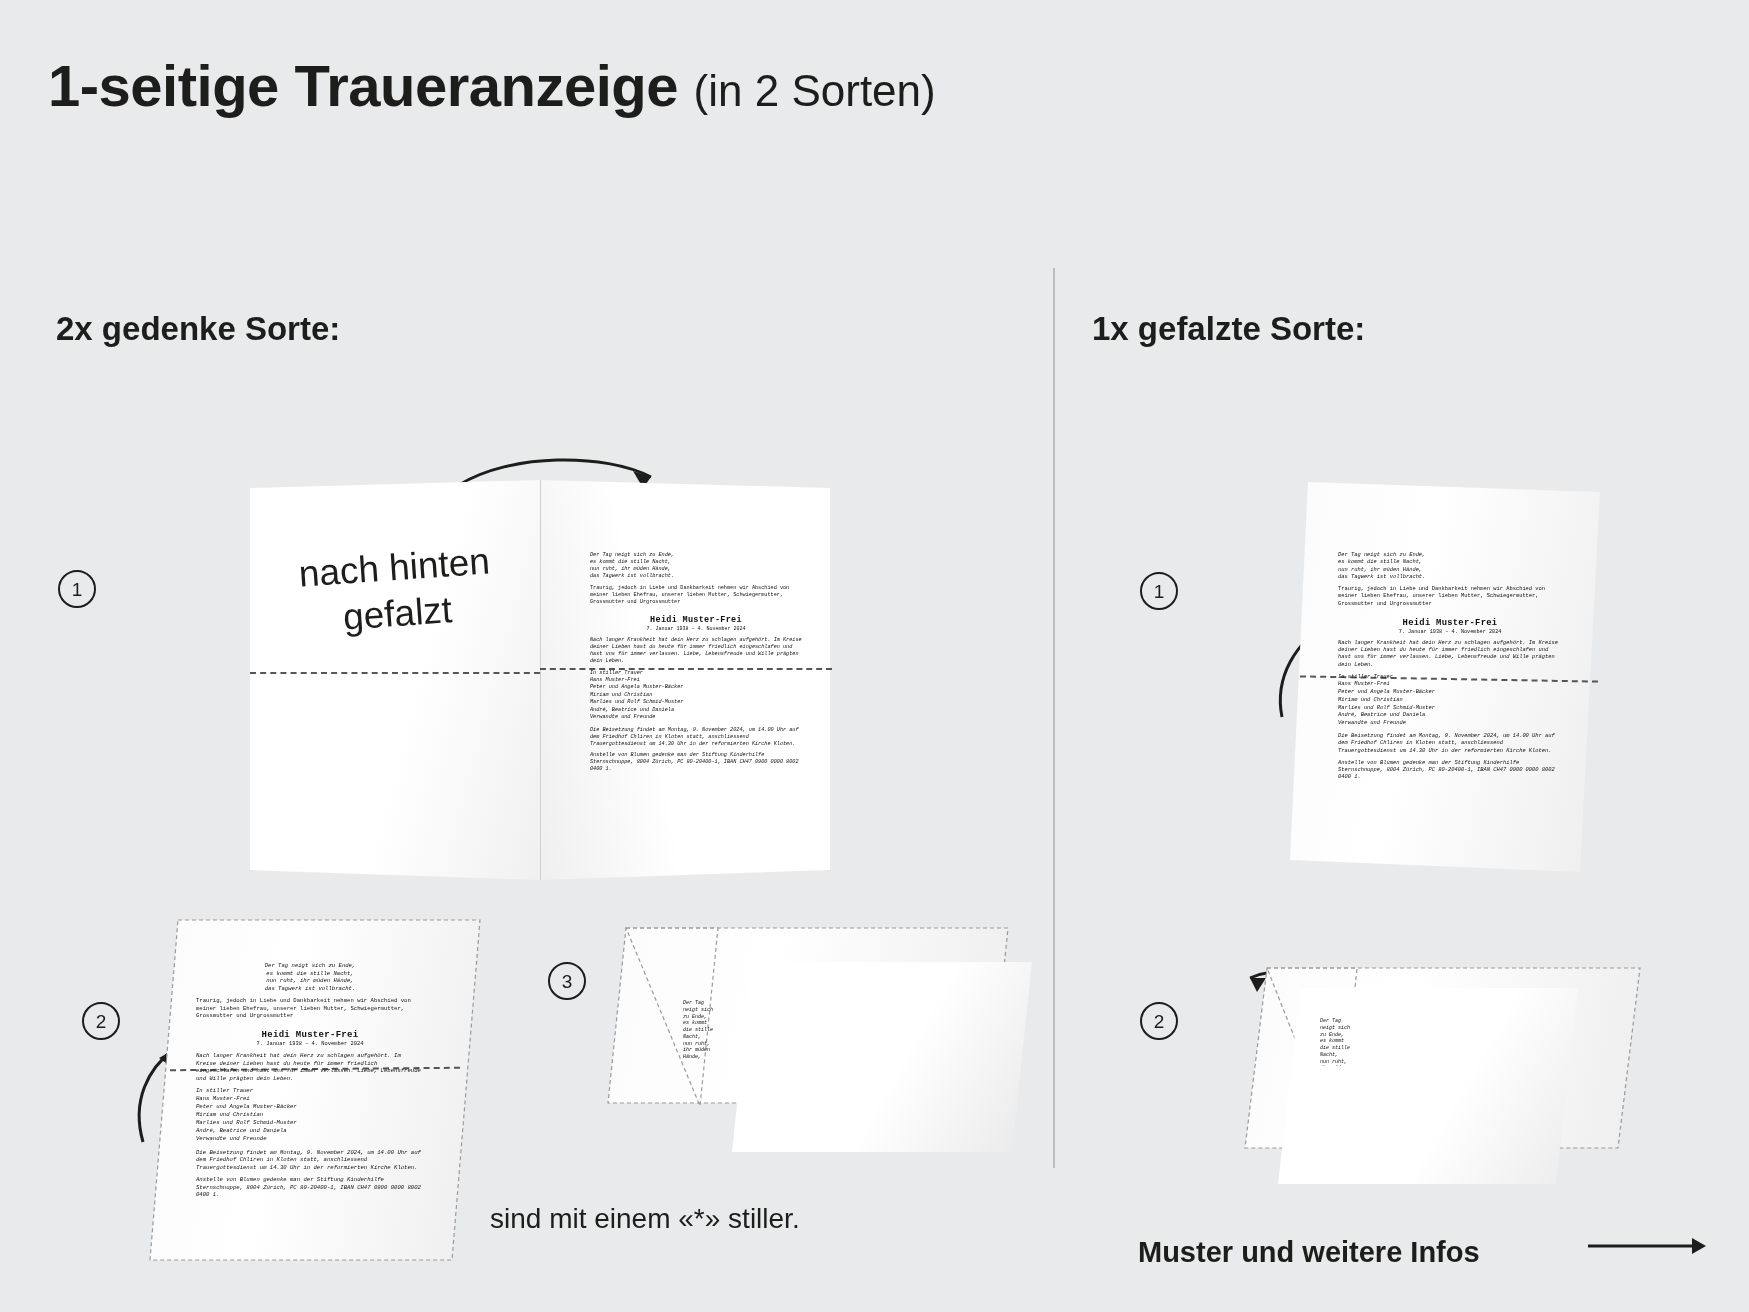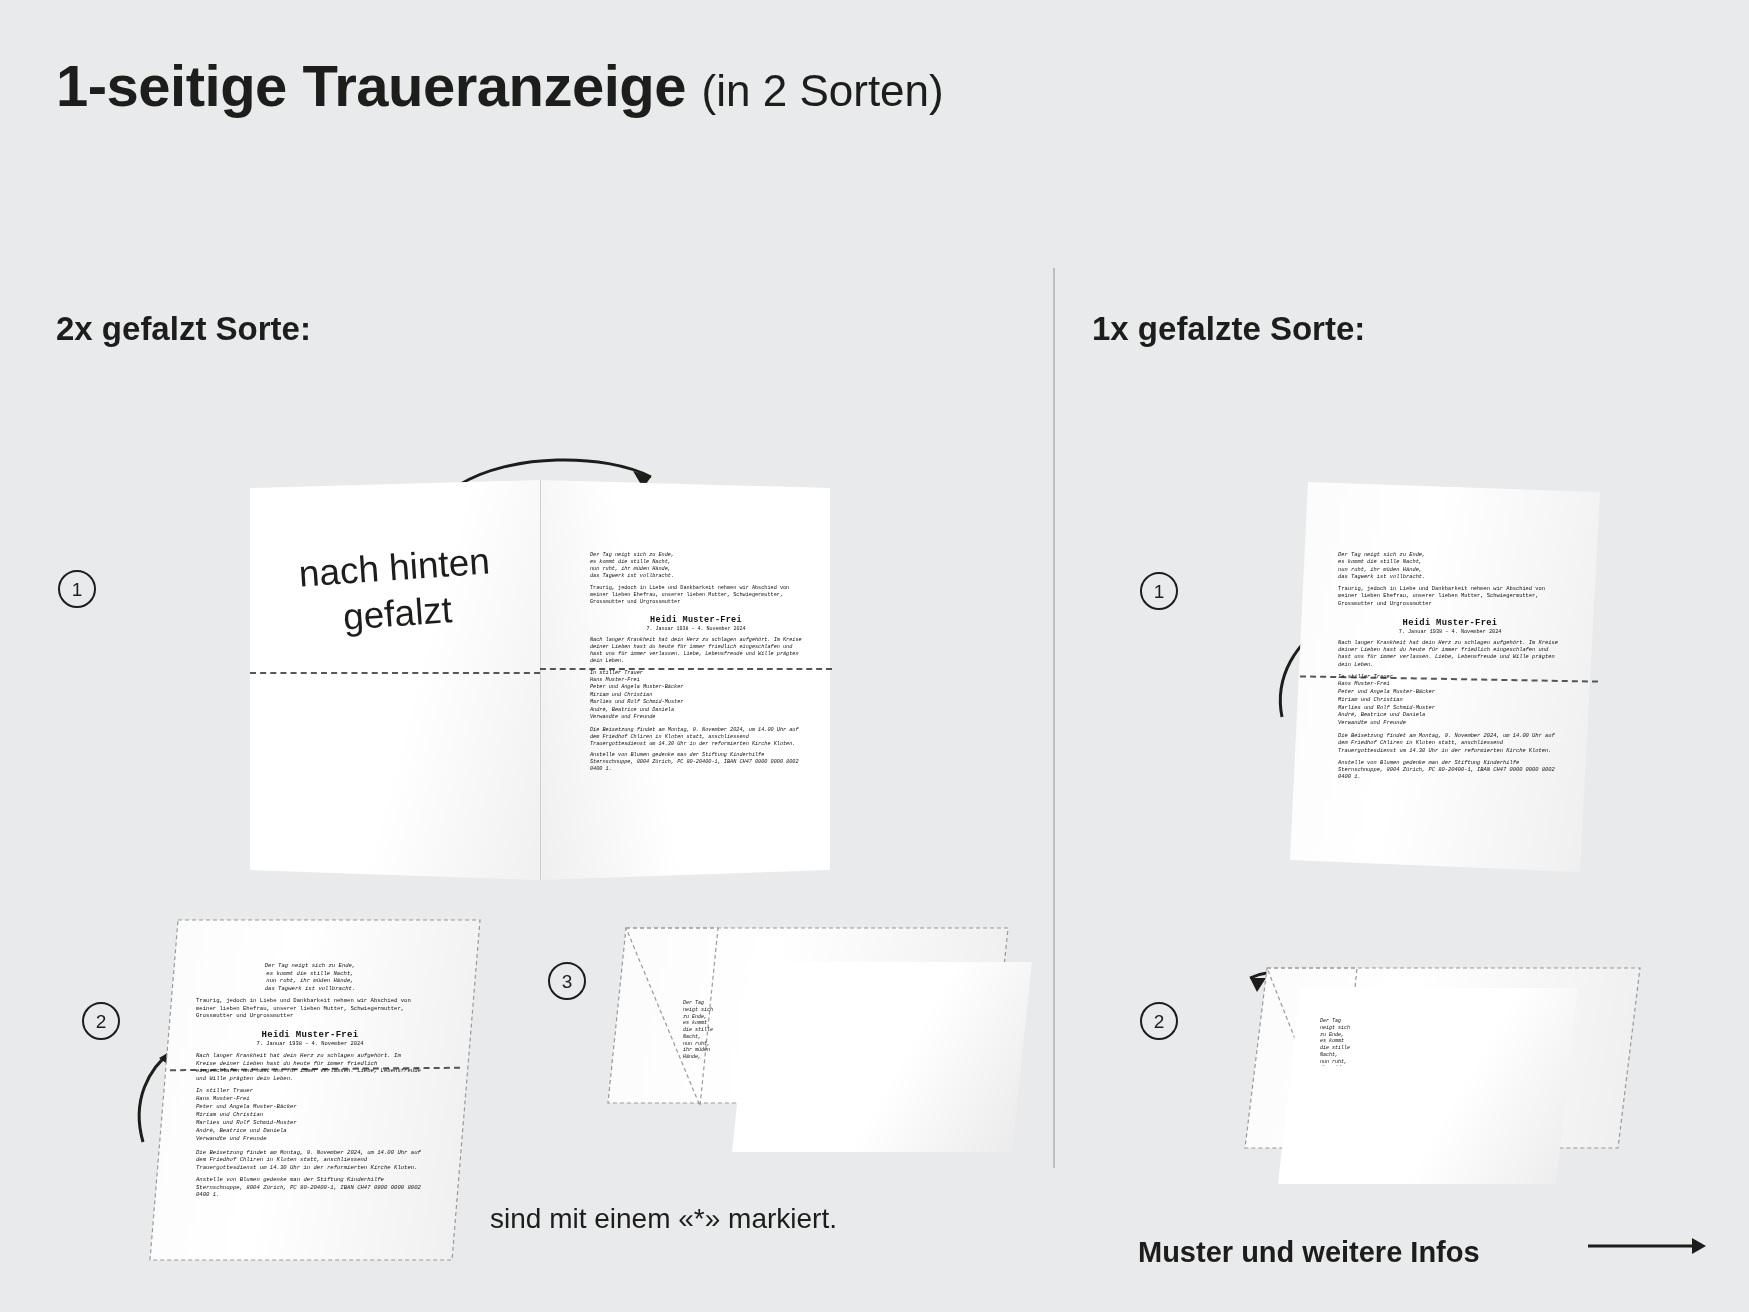--- a/index.html
+++ b/index.html
@@ -8,21 +8,21 @@
     background:#e9eaec;
     font-family:"Liberation Sans", sans-serif;
     color:#1d1d1b;
     position:relative;
     overflow:hidden;
   }
   .page{position:absolute;inset:0;}
 
   
   .h1{
-    position:absolute;left:56px;top:52px;
+    position:absolute;left:48px;top:52px;
     font-size:58px;font-weight:700;letter-spacing:-0.5px;
     white-space:nowrap;
   }
   .h1 .sub{font-size:44px;font-weight:400;letter-spacing:0;}
   .lead{
     position:absolute;left:58px;top:182px;
     font-size:30px;font-weight:400;
   }
   .col-title{
     position:absolute;font-size:33px;font-weight:700;
@@ -102,21 +102,21 @@
 </head>
 <body>
 
 <div class="page">
 
   <div class="h1">
     <span>1-seitige Traueranzeige</span>
     <span class="sub">(in 2 Sorten)</span>
   </div>
 
-  <div class="col-title left">2x gefalzt Sorte:</div>
+  <div class="col-title left">2x gedenke Sorte:</div>
   <div class="col-title right">1x gefalzte Sorte:</div>
 
   <div class="divider"></div>
 
   <div class="step" style="left:58px;top:570px;">1</div>
 
   <svg class="arrow" style="left:455px;top:455px;" width="215" height="60">
     <path d="M4,30 C55,-2 150,-2 196,22" stroke="#1d1d1b" stroke-width="3" fill="none"></path>
     <path d="M196,22 L178,16 L188,33 Z" fill="#1d1d1b"></path>
   </svg>
@@ -223,21 +223,21 @@
          background:linear-gradient(120deg,#ffffff 0%,#ffffff 55%,#e9e9e9 100%);"></div>
     <div class="obit" style="left:683px;top:1000px;width:34px;font-size:5px;overflow:hidden;height:60px;">
       <div class="poem" style="white-space:pre-line;">Der Tag neigt sich zu Ende,
 es kommt die stille Nacht,
 nun ruht, ihr müden Hände,
 das Tagwerk ist vollbracht.</div>
     </div>
   </div>
 
   <div class="caption" style="left:490px;top:1200px;">
-    <div>sind mit einem «*» markiert.</div>
+    <div>sind mit einem «*» stiller.</div>
   </div>
 
   <div class="step" style="left:1140px;top:572px;">1</div>
 
   <svg class="arrow" style="left:1268px;top:605px;" width="85" height="120">
     <path d="M14,112 C6,72 28,36 62,18" stroke="#1d1d1b" stroke-width="3" fill="none"></path>
     <path d="M62,18 L46,22 L58,36 Z" fill="#1d1d1b"></path>
   </svg>
 
   <div>

